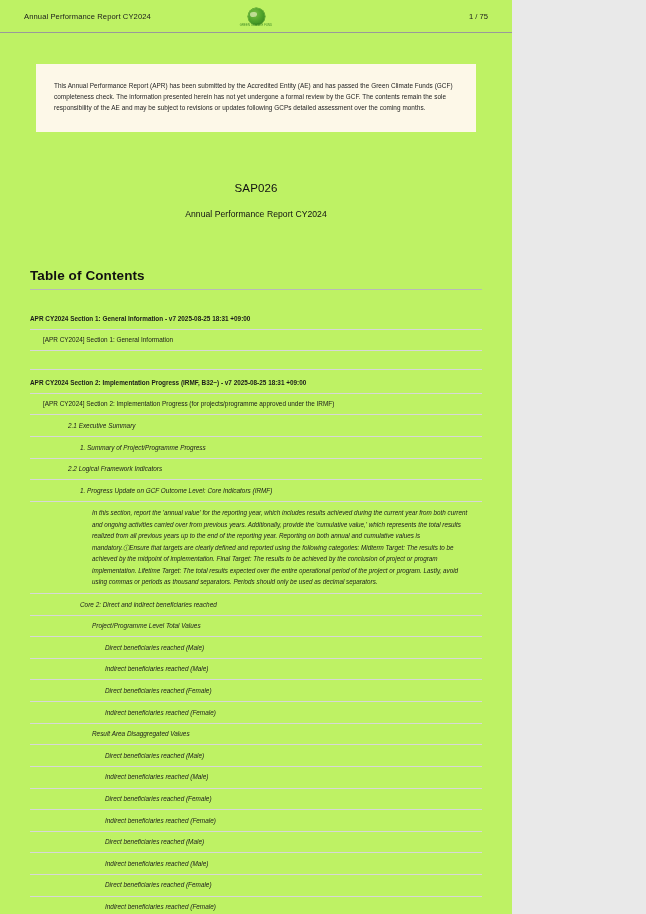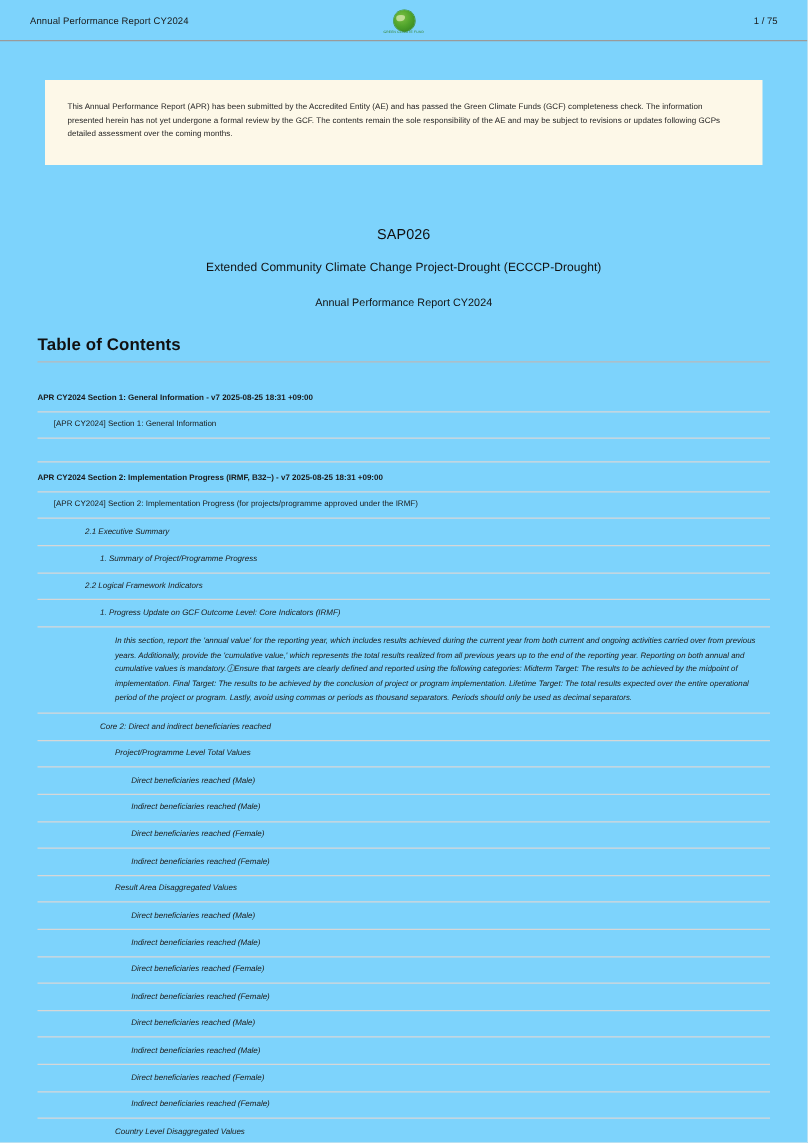--- a/index.html
+++ b/index.html
@@ -4,23 +4,23 @@
 <style>
   html, body {
     margin: 0;
     padding: 0;
     background: #e9e9e9;
   }
   body {
     font-family: "Liberation Sans", sans-serif;
   }
   .page {
-    width: 646px;
+    width: 512px;
     height: 914px;
-    background: #7dd3fc;
+    background: #bef264;
     position: relative;
     box-sizing: border-box;
     overflow: hidden;
   }
   
   .page-header {
     position: absolute;
     top: 0;
     left: 0;
     right: 0;
@@ -186,21 +186,20 @@
     </div>
     <div class="header-page-no">1 / 75</div>
   </div>
 
   <div class="notice">
     <p>This Annual Performance Report (APR) has been submitted by the Accredited Entity (AE) and has passed the Green Climate Funds (GCF) completeness check. The information presented herein has not yet undergone a formal review by the GCF. The contents remain the sole responsibility of the AE and may be subject to revisions or updates following GCPs detailed assessment over the coming months.</p>
   </div>
 
   <div class="title-block">
     <div class="doc-code">SAP026</div>
-    <div class="doc-name">Extended Community Climate Change Project-Drought (ECCCP-Drought)</div>
     <div class="doc-sub">Annual Performance Report CY2024</div>
   </div>
 
   <div class="toc">
     <div class="toc-heading">Table of Contents</div>
     <div id="toc-list">
         <div class="toc-row lvl-section">APR CY2024 Section 1: General Information - v7 2025-08-25 18:31 +09:00</div>
         <div class="toc-row lvl-1">[APR CY2024] Section 1: General Information</div>
         <div class="spacer-row"></div>
         <div class="toc-row lvl-section">APR CY2024 Section 2: Implementation Progress (IRMF, B32~) - v7 2025-08-25 18:31 +09:00</div>

